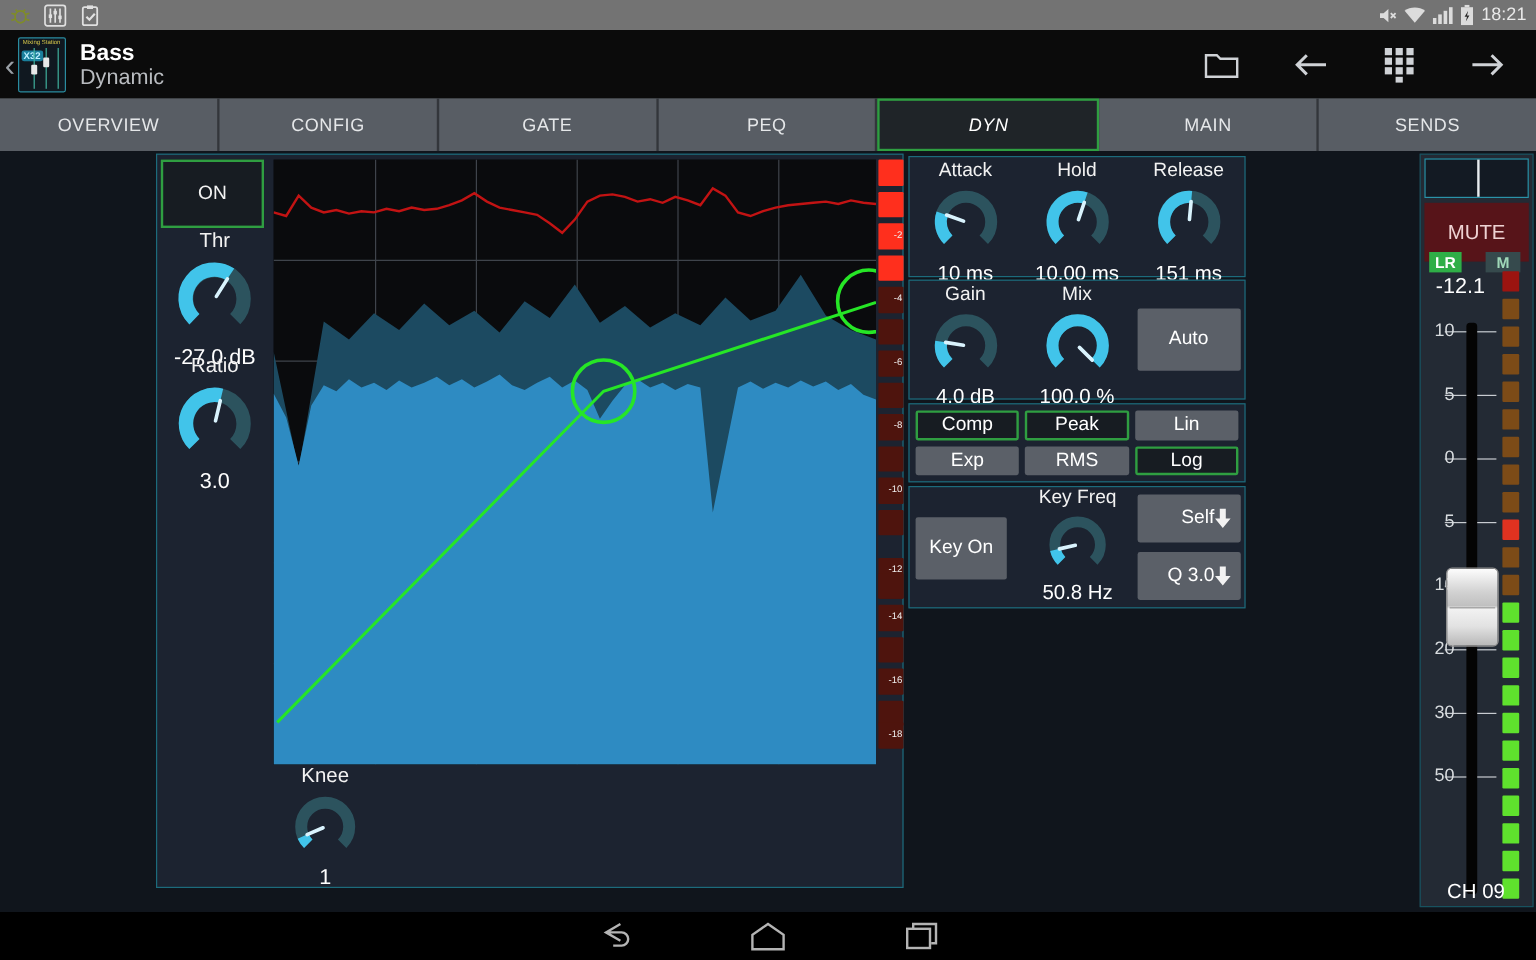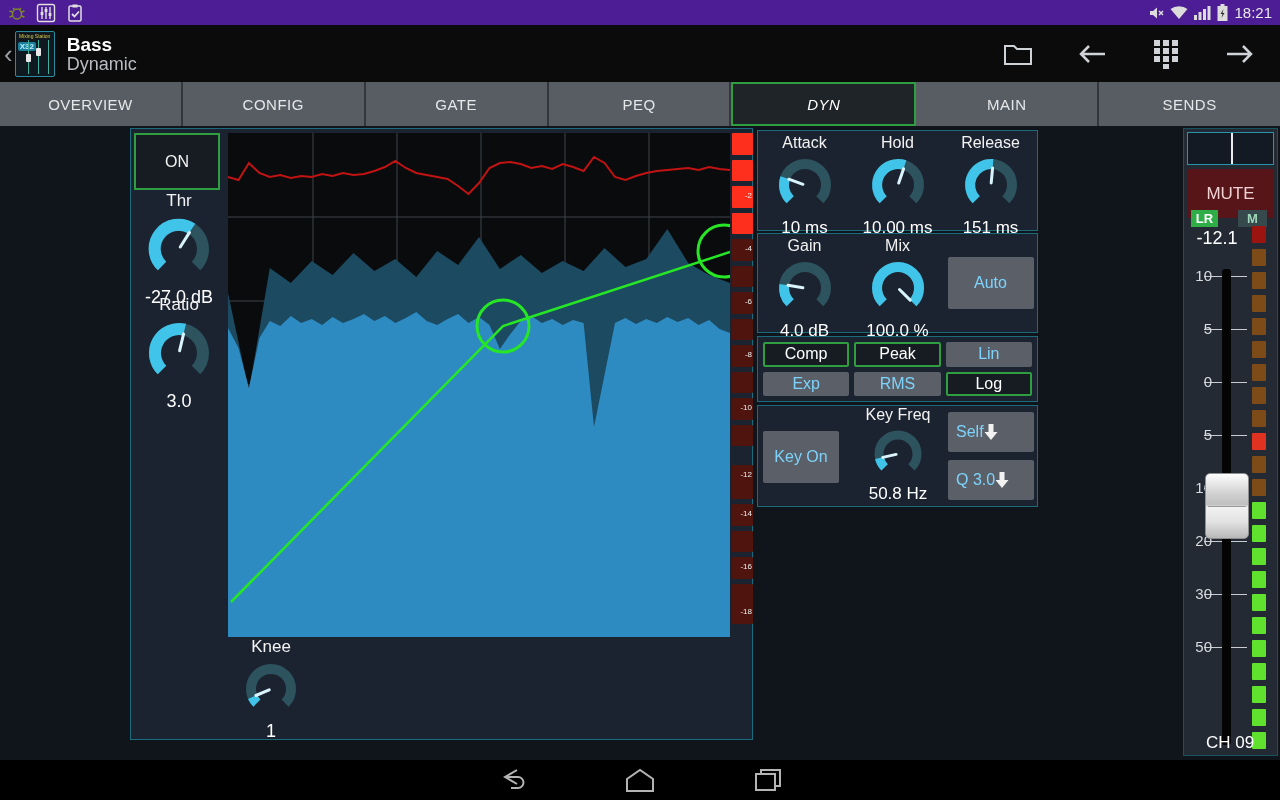--- a/index.html
+++ b/index.html
@@ -1,21 +1,21 @@
 <!DOCTYPE html>
 <html><head>
 <meta charset="utf-8">
 <style>
   * { margin:0; padding:0; box-sizing:border-box; }
   html,body { width:1280px; height:800px; background:#000; overflow:hidden;
               font-family:"Liberation Sans", sans-serif; }
   .screen { position:relative; width:1280px; height:800px; background:#000; }
 
   
-  .status-bar { position:absolute; top:0; left:0; width:1280px; height:25px; background:#4c1d95;
+  .status-bar { position:absolute; top:0; left:0; width:1280px; height:25px; background:#737373;
                 display:flex; align-items:center; }
   .sb-left { display:flex; align-items:center; gap:10px; padding-left:8px; }
   .sb-right { margin-left:auto; display:flex; align-items:center; gap:6px; padding-right:8px; }
   .sb-time { color:#e8e8e8; font-size:15px; }
 
   
   .app-header { position:absolute; top:25px; left:0; width:1280px; height:57px; background:#0b0b0b;
                 display:flex; align-items:center; }
   .back-chevron { color:#9aa0a6; font-size:26px; padding:0 2px 0 4px; line-height:1; }
   .app-thumb { width:40px; height:46px; border:1px solid #2a8ca0; background:#101820; border-radius:2px;
@@ -65,30 +65,30 @@
   .right-panel { position:absolute; left:757px; top:4px; width:281px; }
   .rp-section { position:absolute; left:0; width:281px; background:#1c2330; border:1px solid #1c6b7c; }
   .rp-s1 { top:0;  height:101px; display:flex; }
   .rp-s2 { top:103px; height:100px; display:flex; }
   .rp-s3 { top:206px; height:66px; display:grid; grid-template-columns:1fr 1fr 1fr;
            grid-template-rows:1fr 1fr; gap:5px; padding:5px; }
   .rp-s4 { top:275px; height:102px; }
   .knob-cell { flex:1 1 0; display:flex; flex-direction:column; align-items:center; padding-top:3px; }
   .kc-label { color:#f2f2f2; font-size:16px; line-height:18px; }
   .kc-value { color:#fff; font-size:17px; line-height:19px; }
-  .gray-btn { background:#5b6068; color:#7dd3fc; font-size:16px; border-radius:2px;
+  .gray-btn { background:#5b6068; color:#ffffff; font-size:16px; border-radius:2px;
               display:flex; align-items:center; justify-content:center; }
   .auto-cell { flex:1 1 0; display:flex; align-items:center; justify-content:center; }
   .auto-btn { width:86px; height:52px; }
   .mode-btn { font-size:16px; }
   .mode-btn.selected { background:#171c22; border:2px solid #2f9e41; color:#fff; }
   .keyon-btn { position:absolute; left:5px; top:25px; width:76px; height:52px; }
   .keyfreq-cell { position:absolute; left:94px; top:0; width:92px; display:flex; flex-direction:column; align-items:center; }
   .drop-btn { position:absolute; left:190px; width:86px; height:40px; padding:0 8px;
-              justify-content:flex-start; }
+              justify-content:flex-end; }
   .drop-self { top:6px; }
   .drop-q { top:54px; }
 
   
   .fader-strip { position:absolute; left:1183px; top:2px; width:95px; height:628px;
                  background:#232a34; border:1px solid #17525f; }
   .pan-box { position:absolute; left:3px; top:3px; width:87px; height:33px; background:#131a23;
              border:1px solid #2a93a8; }
   .pan-line { position:absolute; left:50%; top:0; width:2px; height:100%; background:#e8ecef; }
   .mute-btn { position:absolute; left:3px; top:40px; width:87px; height:49px; background:#571419;

